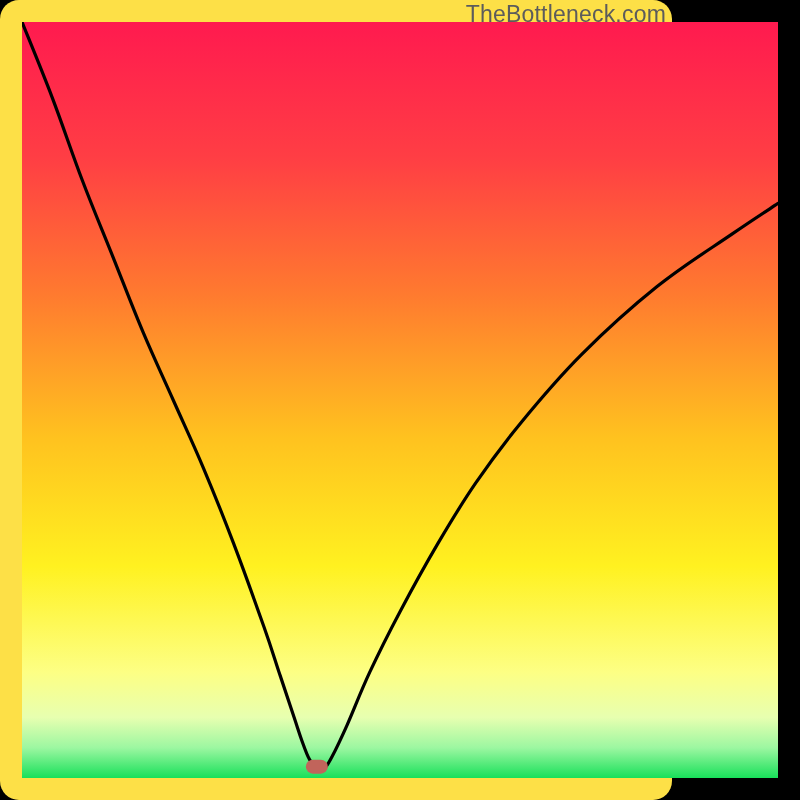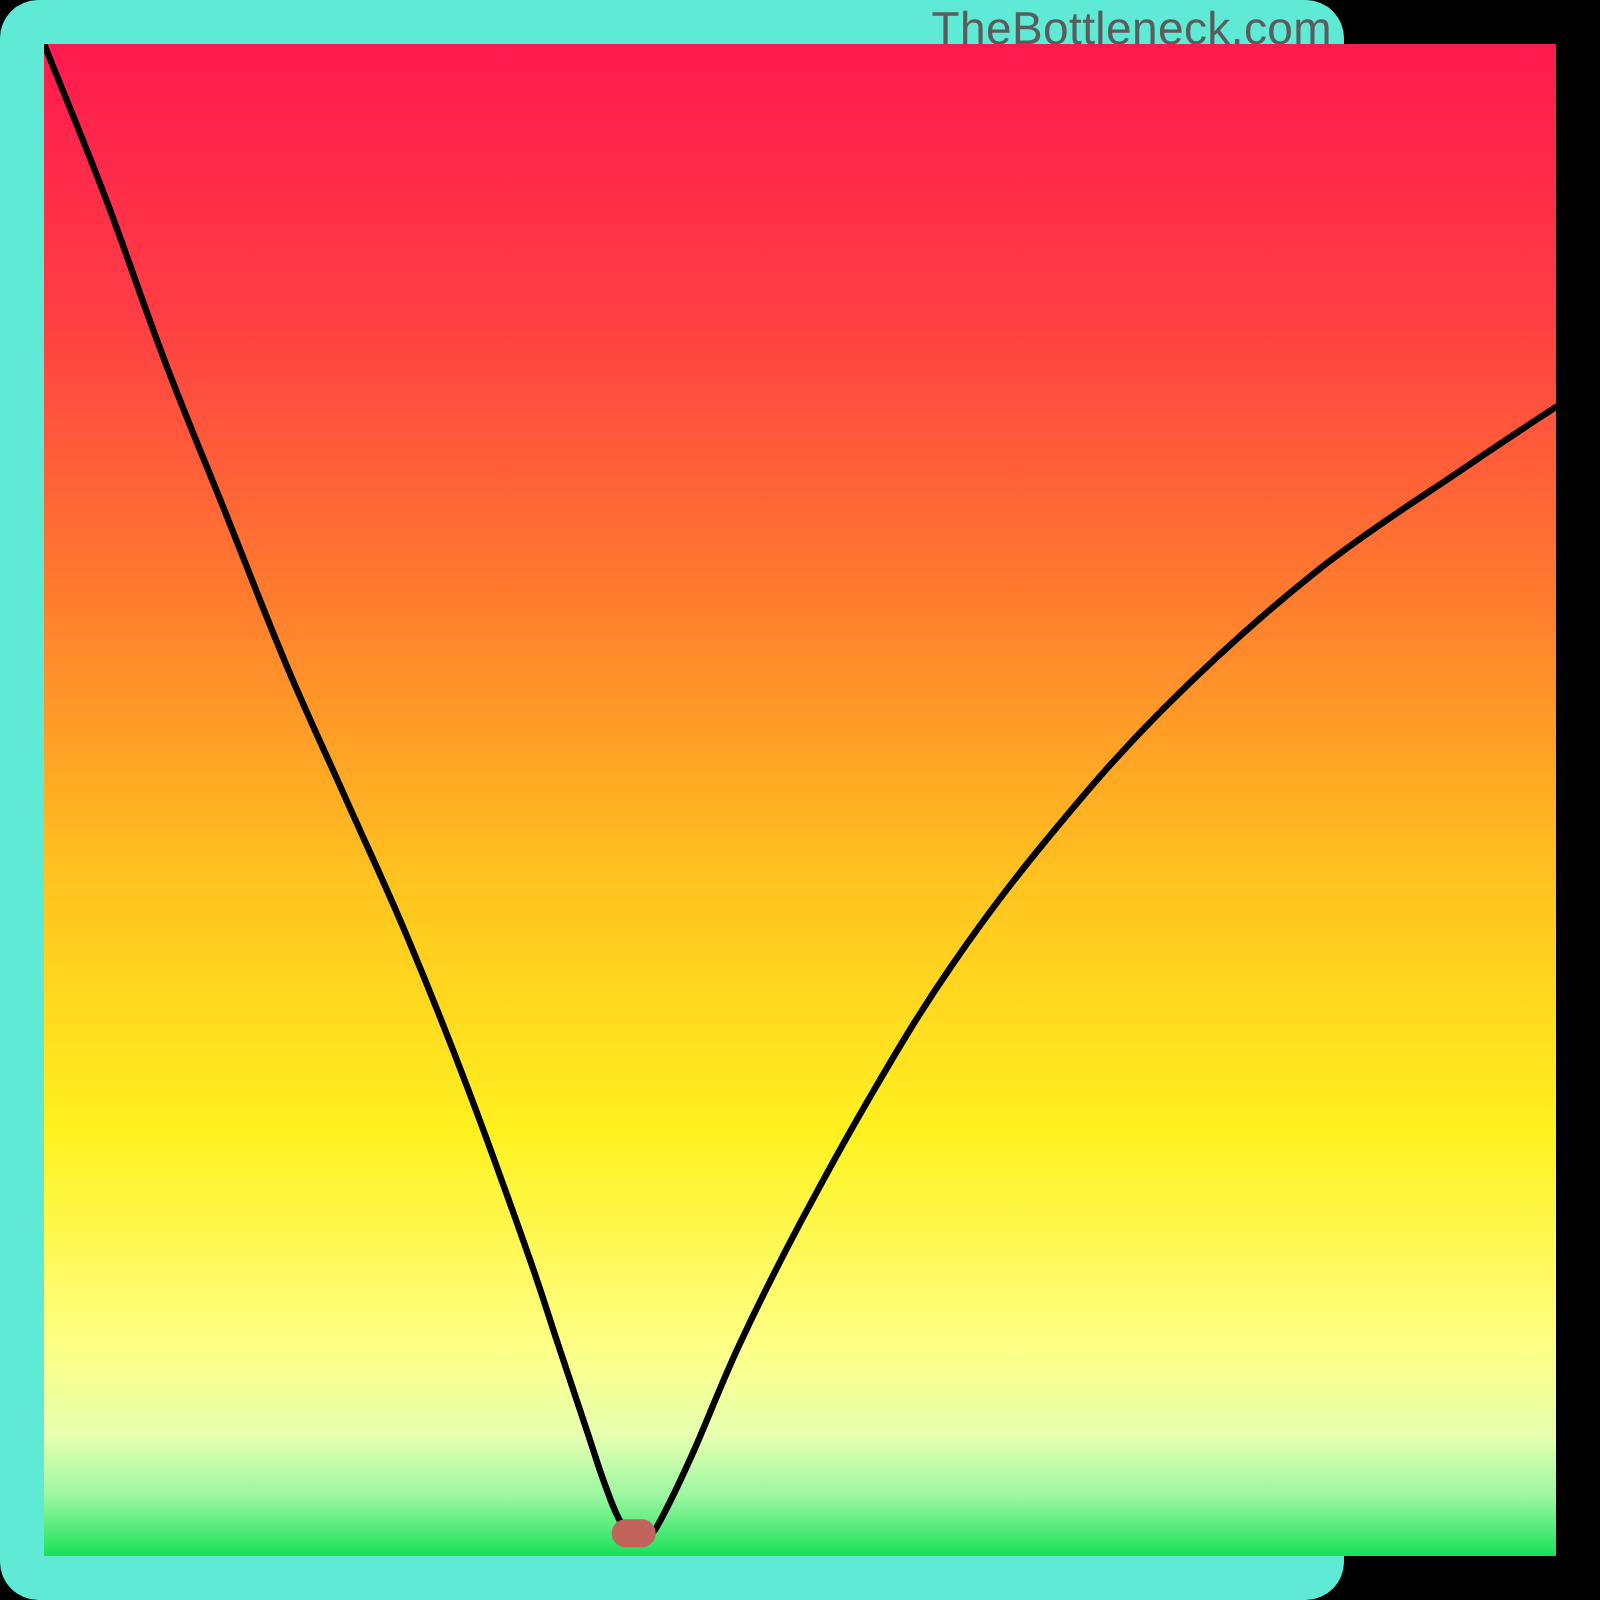--- a/index.html
+++ b/index.html
@@ -10,21 +10,21 @@
     overflow: hidden;
     background: #000;
     font-family: Arial, Helvetica, sans-serif;
   }
   .frame {
     position: absolute;
     top: 0;
     left: 0;
     width: 672px;
     height: 800px;
-    background: #5eead4;
+    background: #fde047;
     border-radius: 19px;
   }
   .plot {
     position: absolute;
     top: 22px;
     left: 22px;
     width: 756px;
     height: 756px;
     overflow: hidden;
   }

